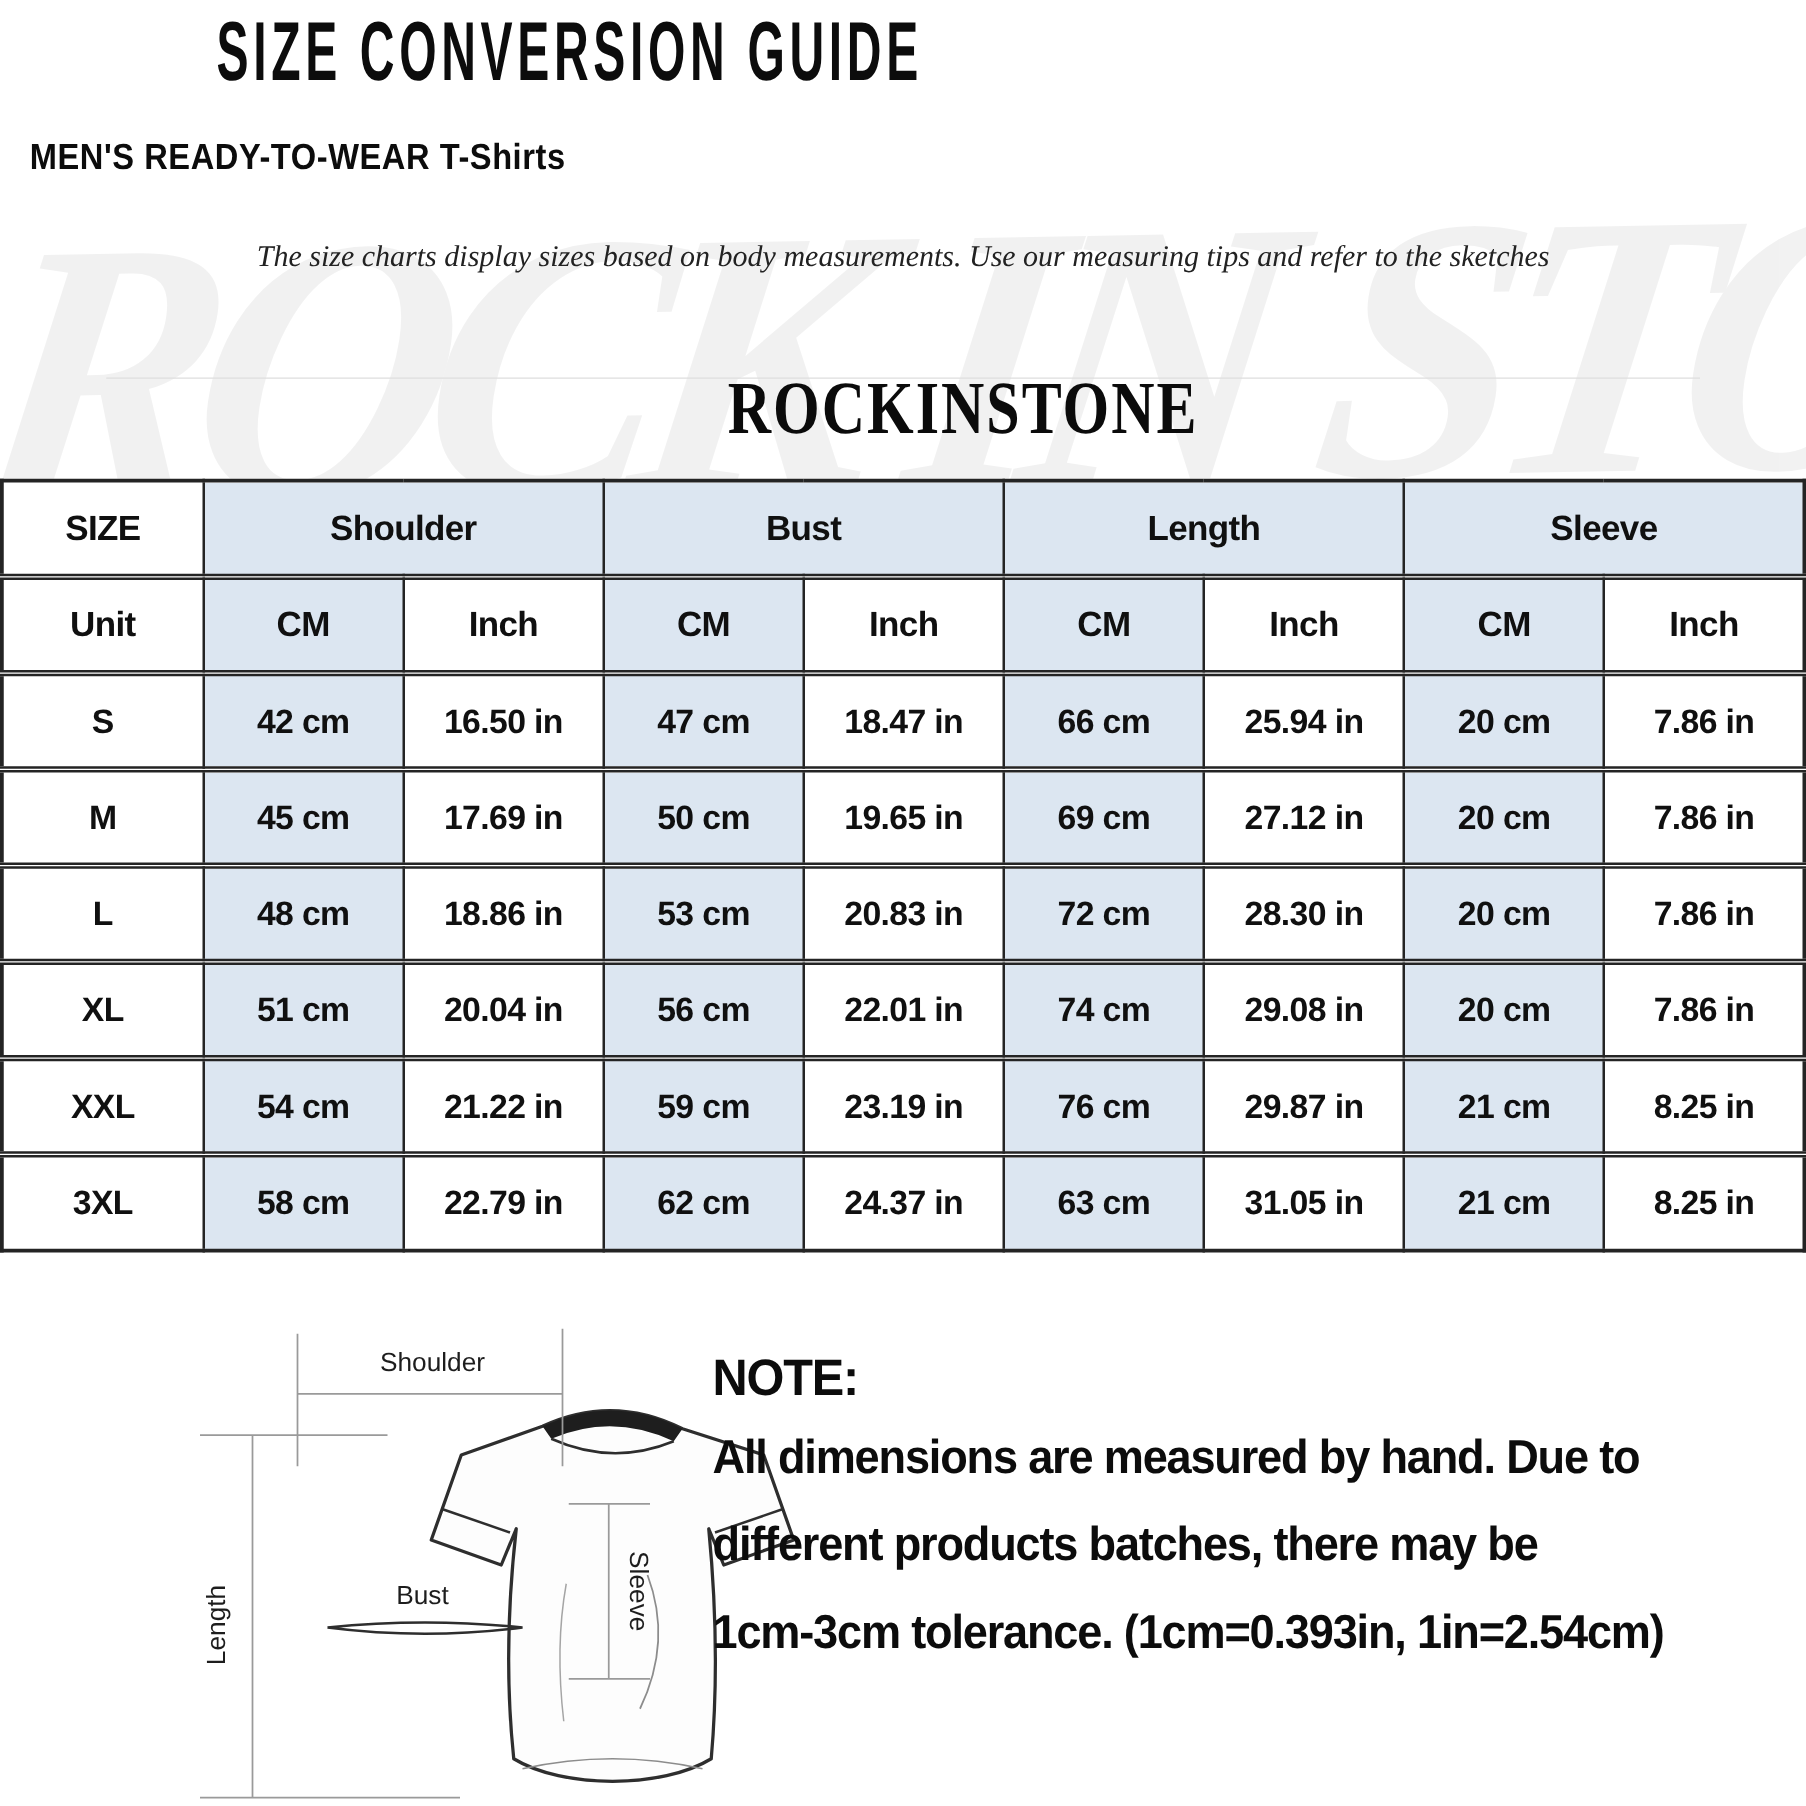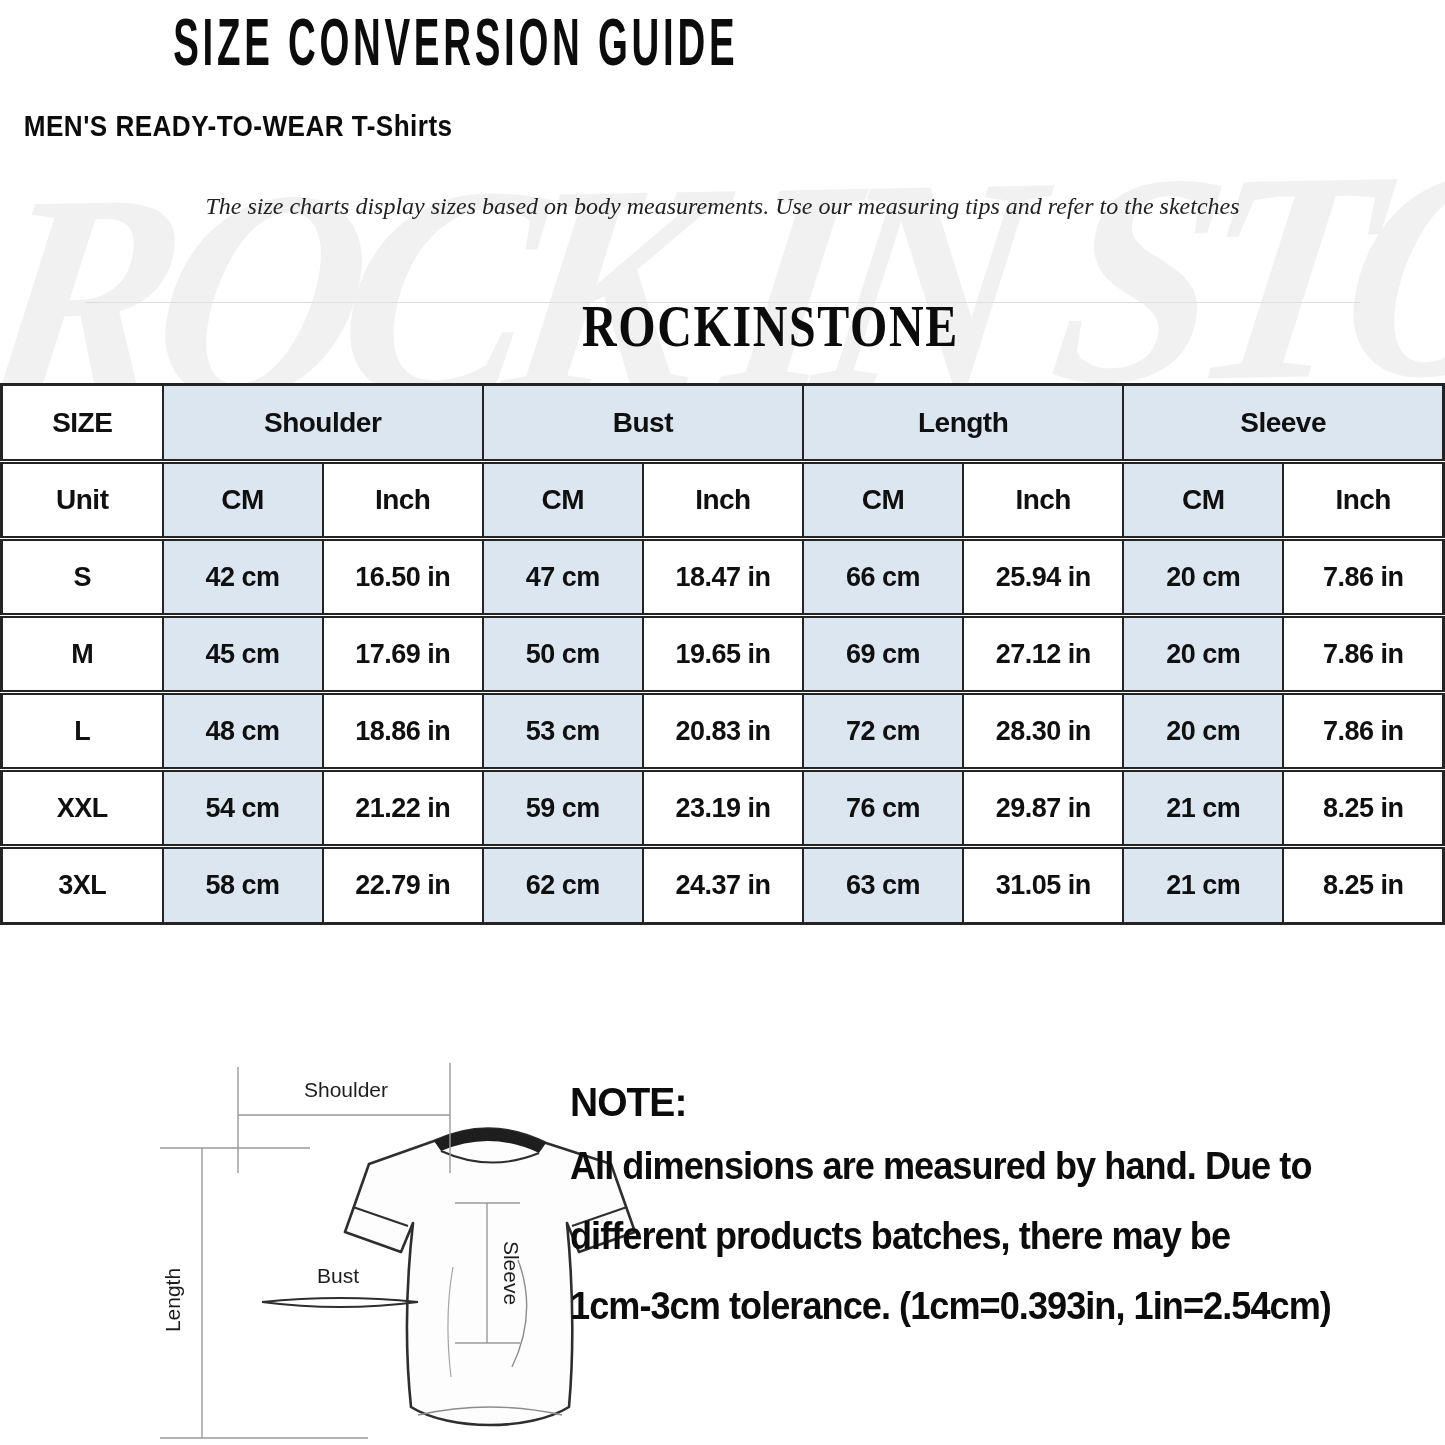--- a/index.html
+++ b/index.html
@@ -143,20 +143,31 @@
       <td>7.86 in</td>
     </tr>
     <tr>
       <td>L</td>
       <td class="b">48 cm</td>
       <td>18.86 in</td>
       <td class="b">53 cm</td>
       <td>20.83 in</td>
       <td class="b">72 cm</td>
       <td>28.30 in</td>
+      <td class="b">20 cm</td>
+      <td>7.86 in</td>
+    </tr>
+    <tr>
+      <td>XL</td>
+      <td class="b">51 cm</td>
+      <td>20.04 in</td>
+      <td class="b">56 cm</td>
+      <td>22.01 in</td>
+      <td class="b">74 cm</td>
+      <td>29.08 in</td>
       <td class="b">20 cm</td>
       <td>7.86 in</td>
     </tr>
     <tr>
       <td>XXL</td>
       <td class="b">54 cm</td>
       <td>21.22 in</td>
       <td class="b">59 cm</td>
       <td>23.19 in</td>
       <td class="b">76 cm</td>

